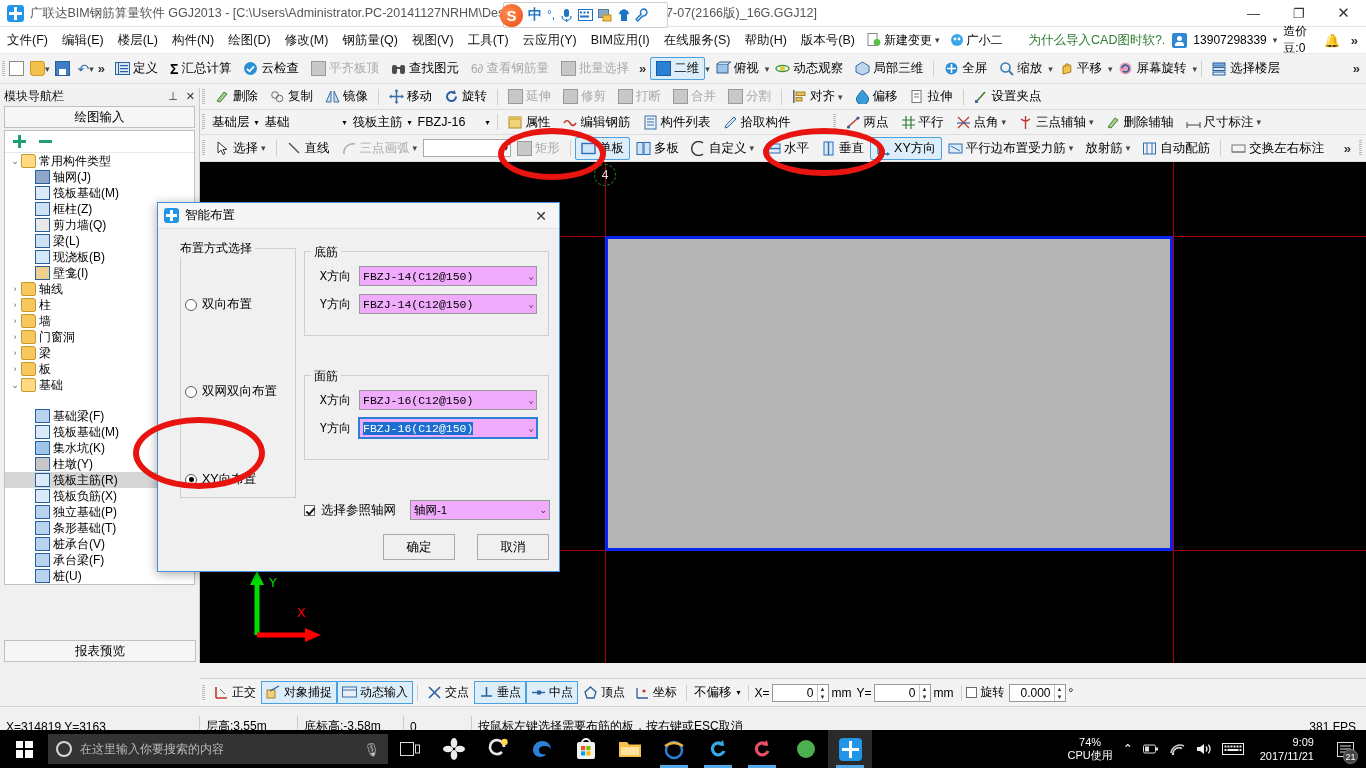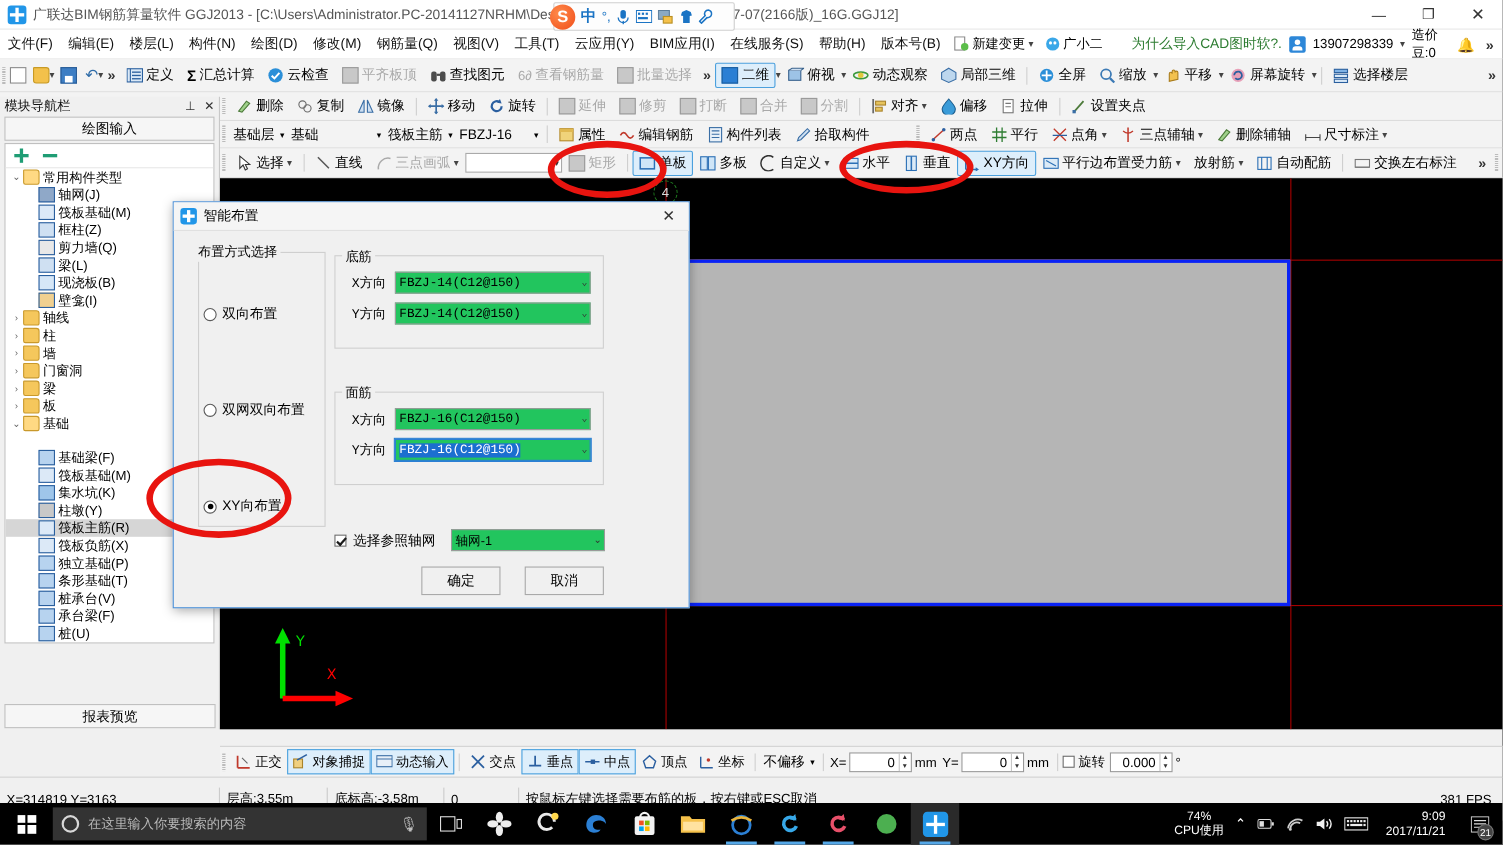--- a/index.html
+++ b/index.html
@@ -155,36 +155,36 @@
   .tsk.active{background:#2a2a2a;}
   .tsk .ul{position:absolute;bottom:0;left:8px;right:8px;height:3px;background:#55a8e8;}
   .tray{margin-left:auto;display:flex;align-items:center;gap:10px;color:#fff;padding-right:6px;}
   .cpu{color:#fff;font-size:11px;line-height:13px;text-align:center;}
   .clock{color:#fff;font-size:11px;line-height:14px;text-align:right;padding:0 6px;}
   .actcen{width:30px;height:38px;display:flex;align-items:center;justify-content:center;position:relative;color:#fff;}
   .actcen .cnt{position:absolute;right:2px;bottom:4px;background:#444;color:#fff;border-radius:50%;
                width:15px;height:15px;font-size:9px;display:flex;align-items:center;justify-content:center;border:1px solid #777;}
 
   
-  .dialog{position:absolute;left:157px;top:183px;width:470px;height:370px;background:#f0f0f0;
+  .dialog{position:absolute;left:157px;top:202px;width:403px;height:370px;background:#f0f0f0;
           border:1px solid #4a90d9;box-shadow:0 2px 10px rgba(0,0,0,.35);z-index:25;}
   .dlg-head{height:26px;display:flex;align-items:center;padding:0 6px;background:#f5f5f5;border-bottom:1px solid #e0e0e0;}
   .dlg-ic{width:15px;height:15px;background:#2196e8;border-radius:3px;position:relative;margin-right:6px;flex:none;}
   .dlg-ic:before{content:"";position:absolute;left:6px;top:2px;width:3px;height:11px;background:#fff;}
   .dlg-ic:after{content:"";position:absolute;left:2px;top:6px;width:11px;height:3px;background:#fff;}
   .dlg-title{font-size:12.5px;}
   .dlg-x{margin-left:auto;font-size:14px;color:#333;width:24px;height:22px;display:flex;align-items:center;justify-content:center;}
   .grp{position:absolute;border:1px solid #cfcfcf;}
   .grp-lbl{position:absolute;top:-8px;left:6px;background:#f0f0f0;padding:0 3px;font-size:12px;}
   .radio{width:12px;height:12px;border:1px solid #5a5a5a;border-radius:50%;background:#fff;display:inline-block;position:relative;flex:none;}
   .radio.on:after{content:"";position:absolute;left:2.5px;top:2.5px;width:5px;height:5px;border-radius:50%;background:#000;}
   .rrow{display:flex;align-items:center;gap:5px;font-size:12.5px;}
   .fld{display:flex;align-items:center;gap:8px;margin-bottom:8px;}
   .fld .lb{font-size:12px;width:40px;text-align:right;font-family:"Liberation Mono",monospace;}
-  .combo{width:178px;height:20px;border:1px solid #9a9a9a;background:#22c55e;display:flex;align-items:center;
+  .combo{width:178px;height:20px;border:1px solid #9a9a9a;background:#f0abfc;display:flex;align-items:center;
          padding:0 2px 0 3px;font-size:11.5px;font-family:"Liberation Mono",monospace;gap:24px;}
   .combo .ar{margin-left:auto;font-size:9px;color:#333;}
   .combo.focus{border:1px solid #2b7fd4;outline:1px solid #2b7fd4;}
   .combo .selt{background:#1c6fd0;color:#fff;padding:0 0px;}
   .dbtn{width:72px;height:26px;background:#f0f0f0;border:1px solid #a9a9a9;font-size:12.5px;
         display:flex;align-items:center;justify-content:center;}
 </style>
 </head>
 <body>
 

